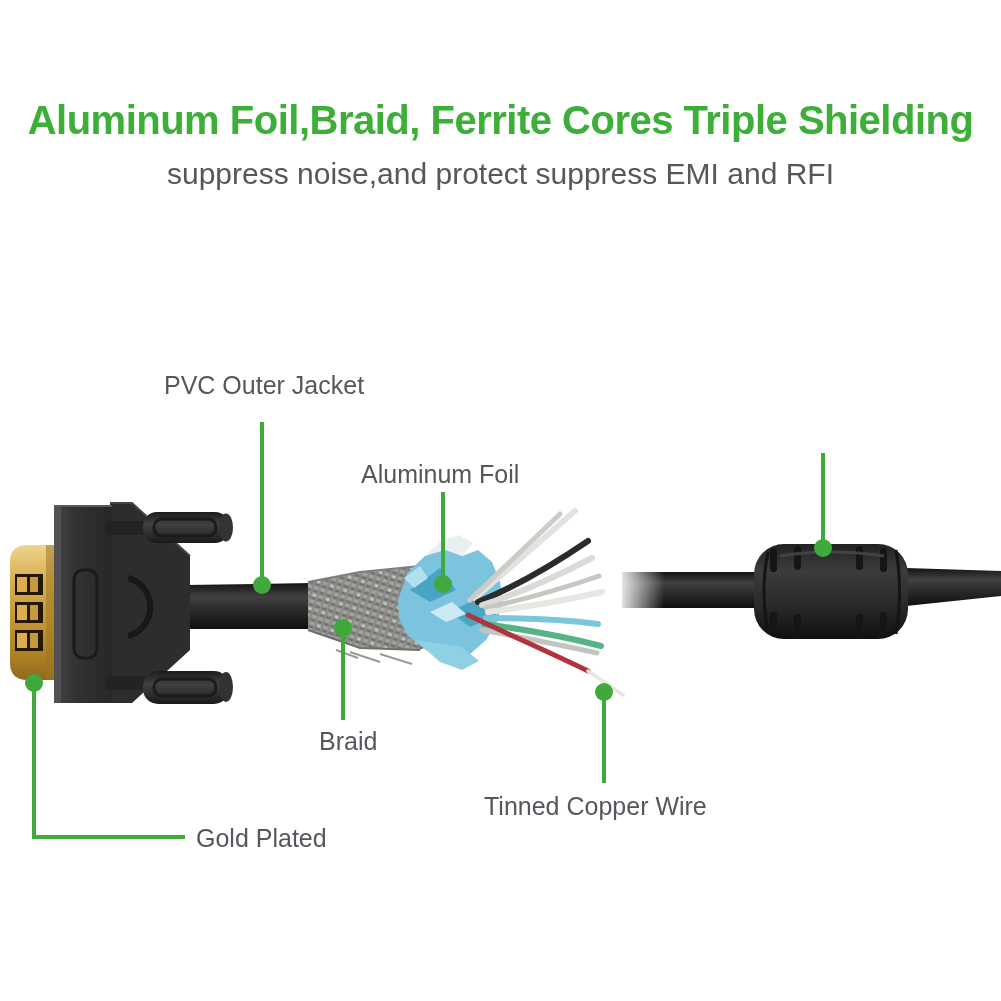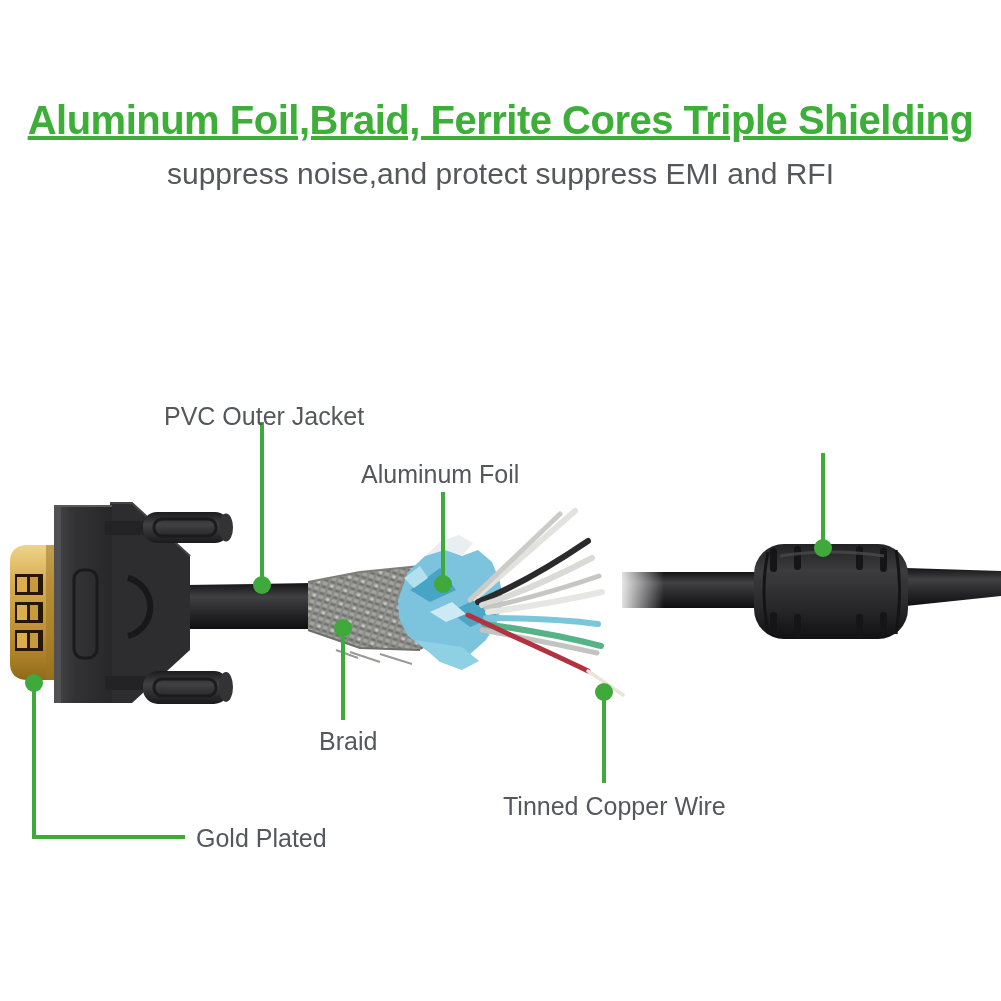--- a/index.html
+++ b/index.html
@@ -9,40 +9,39 @@
     background:#ffffff;
     overflow:hidden;
     font-family:"Liberation Sans", sans-serif;
   }
   .title{
     position:absolute;left:0;top:98px;width:1001px;
     text-align:center;
     font-size:40px;font-weight:bold;letter-spacing:-0.5px;
     color:var(--accent-title,#3daf39);
     white-space:nowrap;
-    text-decoration:underline;
   }
   .subtitle{
     position:absolute;left:0;top:157px;width:1001px;
     text-align:center;
     font-size:30px;font-weight:normal;
     color:var(--text-gray,#54575b);
     white-space:nowrap;
   }
   .callout-label{
     position:absolute;
     font-size:25px;
     color:var(--text-gray,#54575b);
     white-space:nowrap;
   }
-  .lbl-pvc{left:164px;top:402px;text-align:right;}
+  .lbl-pvc{left:164px;top:371px;text-align:right;}
   .lbl-foil{left:361px;top:460px;}
   .lbl-ferrite{left:751px;top:420px;}
   .lbl-braid{left:319px;top:727px;}
-  .lbl-tinned{left:503px;top:792px;}
+  .lbl-tinned{left:484px;top:792px;}
   .lbl-gold{left:196px;top:824px;}
   svg.artwork{position:absolute;left:0;top:0;}
   .callout-line{stroke:var(--accent-line,#3faa3b);stroke-width:4;fill:none;}
   .callout-dot{fill:var(--accent-line,#3faa3b);}
 </style>
 </head>
 <body>
 
 <div class="page">
 

